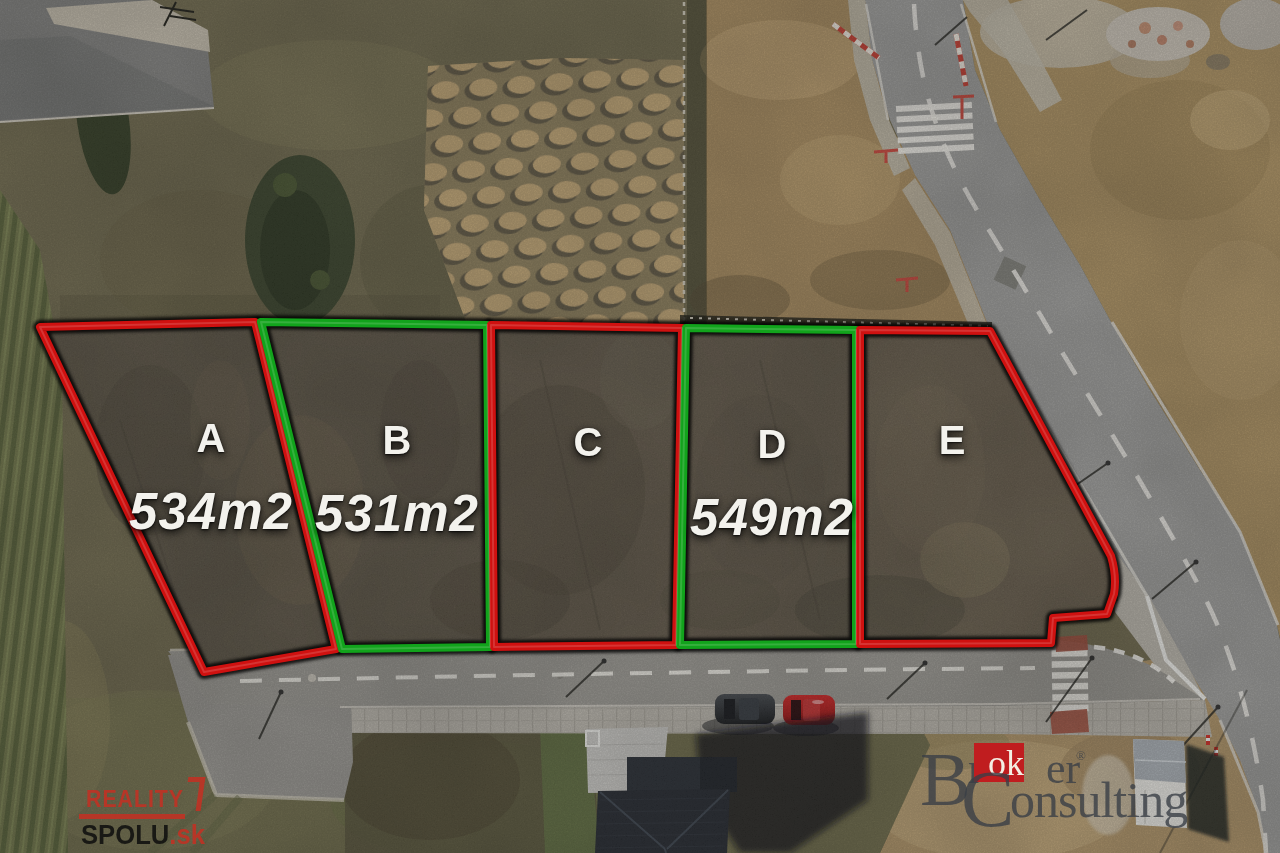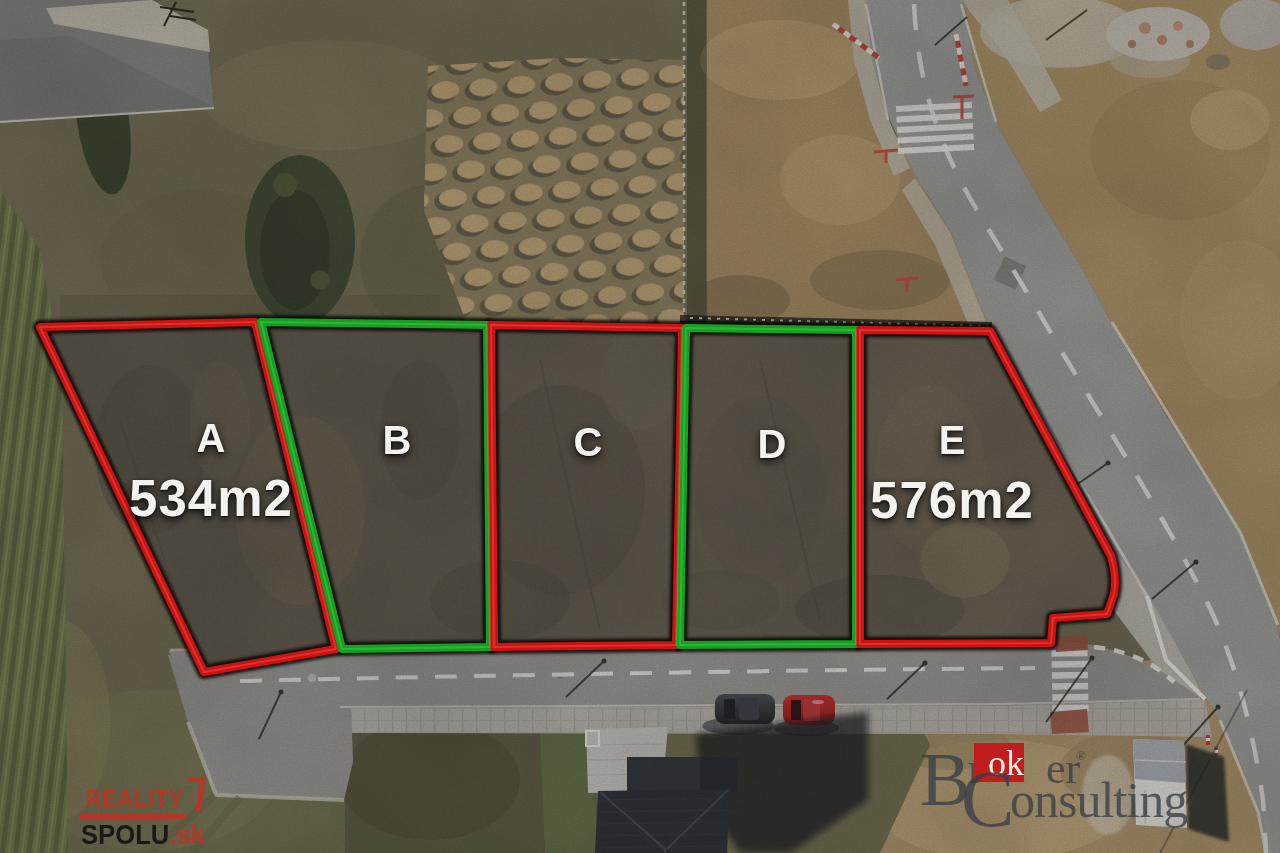--- a/index.html
+++ b/index.html
@@ -4,21 +4,21 @@
 <style>
   html,body{margin:0;padding:0;background:#222;}
   .stage{position:relative;width:1280px;height:853px;overflow:hidden;
          font-family:"Liberation Sans",sans-serif;background:#6e684c;}
   .stage svg{position:absolute;left:0;top:0;}
   
   .plot-label{position:absolute;transform:translateX(-50%);text-align:center;
     color:#f3f2ed;font-weight:600;pointer-events:none;
     text-shadow:0 3px 8px rgba(0,0,0,.85),0 1px 2px rgba(0,0,0,.75);}
   .plot-letter{font-size:40px;line-height:44px;}
-  .plot-area{font-size:51px;line-height:54px;margin-top:12px;letter-spacing:1px;}
+  .plot-area{font-size:51px;line-height:54px;margin-top:25px;letter-spacing:1px;font-style:italic;}
   
   .wm-left{position:absolute;left:78px;top:786px;width:140px;height:70px;
     opacity:.85;pointer-events:none;}
   .wm-left .l1{position:absolute;left:8px;top:0;font-size:23px;font-weight:800;
     letter-spacing:1px;color:#c62f22;transform:scaleX(.93);transform-origin:left;white-space:nowrap;}
   .wm-left .brk{position:absolute;left:108px;top:-9px;width:12px;height:29px;
     border-top:5px solid #c62f22;border-right:5px solid #c62f22;transform:skewX(-8deg);}
   .wm-left .bar{position:absolute;left:1px;top:28px;width:106px;height:5px;background:#c62f22;}
   .wm-left .l2{position:absolute;left:3px;top:34px;font-size:27px;font-weight:800;
     color:#0d0d0d;transform:scaleX(.95);transform-origin:left;white-space:nowrap;}
@@ -340,30 +340,31 @@
     <path d="M860,330 L990,331 L1111,556 Q1117,576 1114,594 L1107,614 L1053,618 L1051,643 L860,644 Z" stroke="#ffffff" stroke-width="2" opacity=".15"></path>
   </g>
 </svg>
 
   <div class="plot-label" style="left:211px;top:416px">
     <div class="plot-letter">A</div>
     <div class="plot-area">534m2</div>
   </div>
   <div class="plot-label" style="left:397px;top:418px">
     <div class="plot-letter">B</div>
+    <div class="plot-area">531m2</div>
   </div>
   <div class="plot-label" style="left:588px;top:420px">
     <div class="plot-letter">C</div>
   </div>
   <div class="plot-label" style="left:772px;top:422px">
     <div class="plot-letter">D</div>
+    <div class="plot-area">549m2</div>
   </div>
   <div class="plot-label" style="left:952px;top:418px">
     <div class="plot-letter">E</div>
-    <div class="plot-area">576m2</div>
   </div>
 
   <div class="wm-left">
     <span class="l1">REALITY</span>
     <span class="brk"></span>
     <span class="bar"></span>
     <span class="l2"><span>SPOLU</span><span class="tld">.sk</span></span>
   </div>
 
   <div class="wm-right">

